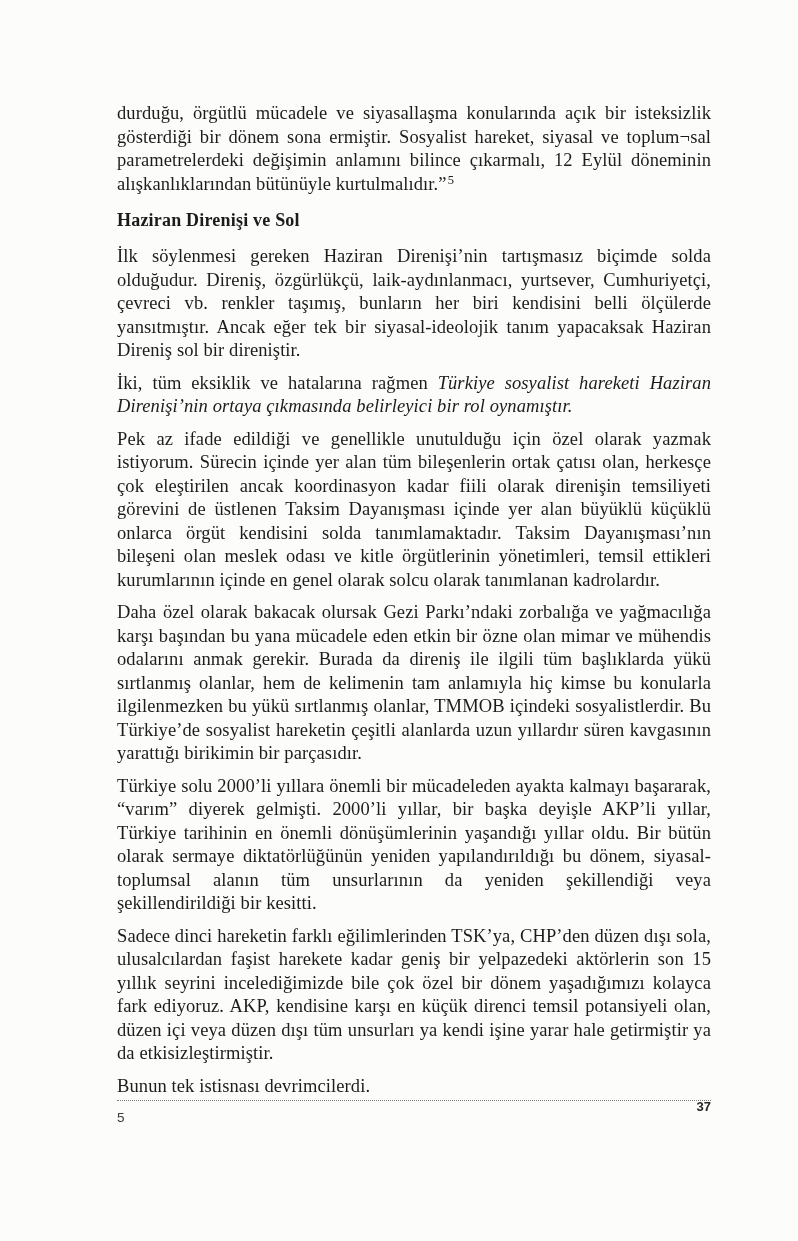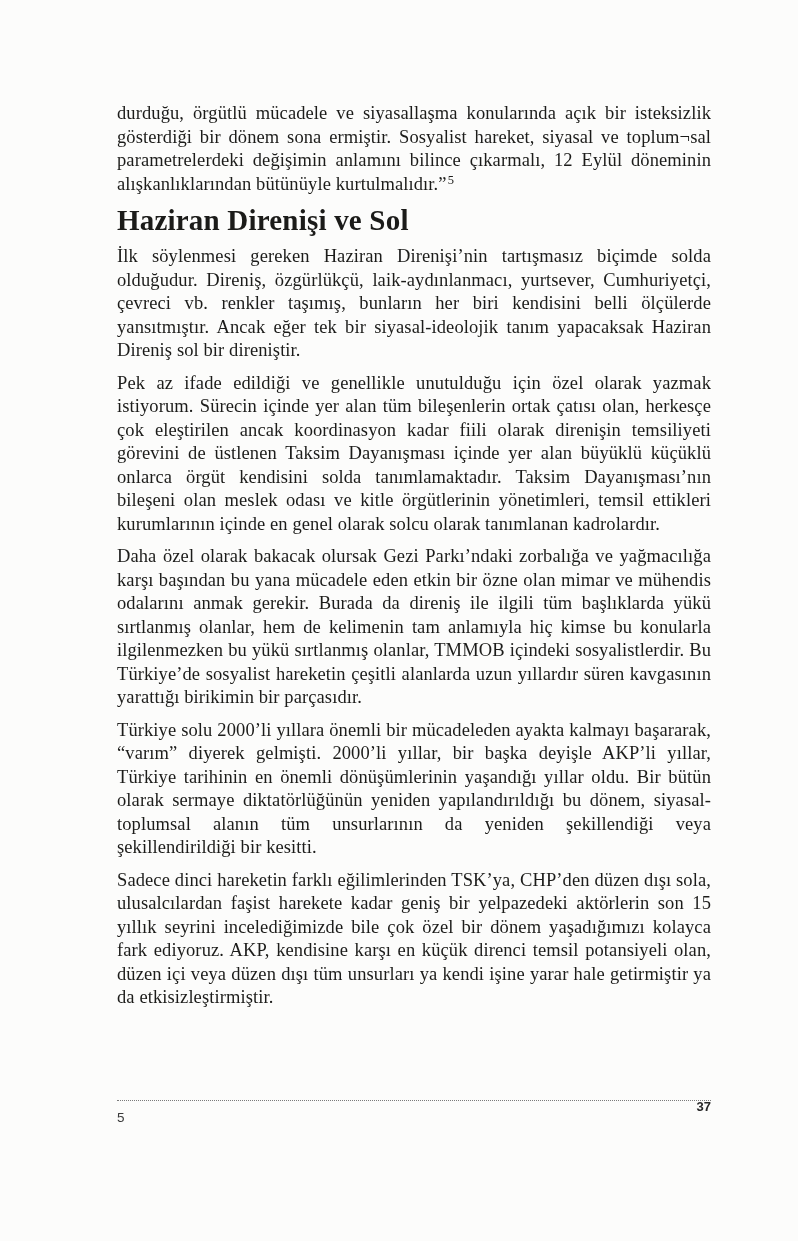--- a/index.html
+++ b/index.html
@@ -38,21 +38,21 @@
   }
   .fn-ref {
     font-size: 12.5px;
     line-height: 0;
     vertical-align: baseline;
     position: relative;
     top: -6px;
     margin-left: 1px;
   }
   .heading {
-    font-size: 29px;
+    font-size: 18px;
     line-height: 26px;
     font-weight: bold;
     margin: 11px 0 12px 0;
     letter-spacing: 0.2px;
     color: #1b1b19;
   }
   .footnote-block {
     position: absolute;
     left: 117px;
     top: 1100px;
@@ -94,29 +94,31 @@
 <div class="page">
 
   <div class="text-block">
 
     <p class="para"><span>durduğu, örgütlü mücadele ve siyasallaşma konularında açık bir isteksizlik gösterdiği bir dönem sona ermiştir. Sosyalist hareket, siyasal ve toplum¬sal parametrelerdeki değişimin anlamını bilince çıkarmalı, 12 Eylül döneminin alışkanlıklarından bütünüyle kurtulmalıdır.”</span><sup class="fn-ref">5</sup></p>
 
     <h2 class="heading">Haziran Direnişi ve Sol</h2>
 
     <p class="para"><span>İlk söylenmesi gereken Haziran Direnişi’nin tartışmasız biçimde solda olduğudur. Direniş, özgürlükçü, laik-aydınlanmacı, yurtsever, Cumhuriyetçi, çevreci vb. renkler taşımış, bunların her biri kendisini belli ölçülerde yansıtmıştır. Ancak eğer tek bir siyasal-ideolojik tanım yapacaksak Haziran Direniş sol bir direniştir.</span></p>
 
+    <p class="para"><span>İki, tüm eksiklik ve hatalarına rağmen </span><span class="italic">Türkiye sosyalist hareketi Haziran Direnişi’nin ortaya çıkmasında belirleyici bir rol oynamıştır.</span></p>
 
     <p class="para"><span>Pek az ifade edildiği ve genellikle unutulduğu için özel olarak yazmak istiyorum. Sürecin içinde yer alan tüm bileşenlerin ortak çatısı olan, herkesçe çok eleştirilen ancak koordinasyon kadar fiili olarak direnişin temsiliyeti görevini de üstlenen Taksim Dayanışması içinde yer alan büyüklü küçüklü onlarca örgüt kendisini solda tanımlamaktadır. Taksim Dayanışması’nın bileşeni olan meslek odası ve kitle örgütlerinin yönetimleri, temsil ettikleri kurumlarının içinde en genel olarak solcu olarak tanımlanan kadrolardır.</span></p>
 
     <p class="para"><span>Daha özel olarak bakacak olursak Gezi Parkı’ndaki zorbalığa ve yağmacılığa karşı başından bu yana mücadele eden etkin bir özne olan mimar ve mühendis odalarını anmak gerekir. Burada da direniş ile ilgili tüm başlıklarda yükü sırtlanmış olanlar, hem de kelimenin tam anlamıyla hiç kimse bu konularla ilgilenmezken bu yükü sırtlanmış olanlar, TMMOB içindeki sosyalistlerdir. Bu Türkiye’de sosyalist hareketin çeşitli alanlarda uzun yıllardır süren kavgasının yarattığı birikimin bir parçasıdır.</span></p>
 
     <p class="para"><span>Türkiye solu 2000’li yıllara önemli bir mücadeleden ayakta kalmayı başararak, “varım” diyerek gelmişti. 2000’li yıllar, bir başka deyişle AKP’li yıllar, Türkiye tarihinin en önemli dönüşümlerinin yaşandığı yıllar oldu. Bir bütün olarak sermaye diktatörlüğünün yeniden yapılandırıldığı bu dönem, siyasal-toplumsal alanın tüm unsurlarının da yeniden şekillendiği veya şekillendirildiği bir kesitti.</span></p>
 
     <p class="para"><span>Sadece dinci hareketin farklı eğilimlerinden TSK’ya, CHP’den düzen dışı sola, ulusalcılardan faşist harekete kadar geniş bir yelpazedeki aktörlerin son 15 yıllık seyrini incelediğimizde bile çok özel bir dönem yaşadığımızı kolayca fark ediyoruz. AKP, kendisine karşı en küçük direnci temsil potansiyeli olan, düzen içi veya düzen dışı tüm unsurları ya kendi işine yarar hale getirmiştir ya da etkisizleştirmiştir.</span></p>
 
+    <p class="para"><span>Bunun tek istisnası devrimcilerdi.</span></p>
 
   </div>
 
   <div class="footnote-block">
     <div class="fn-sep"></div>
     <div class="footnote">
       <span class="fn-num">5</span>
     </div>
   </div>
 

